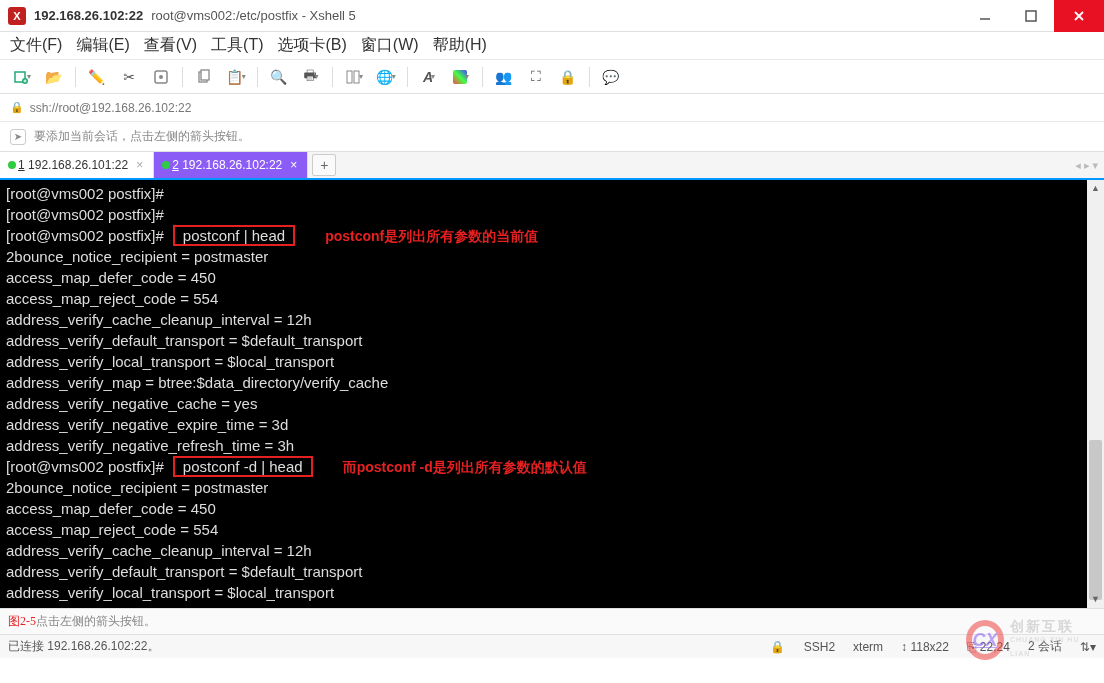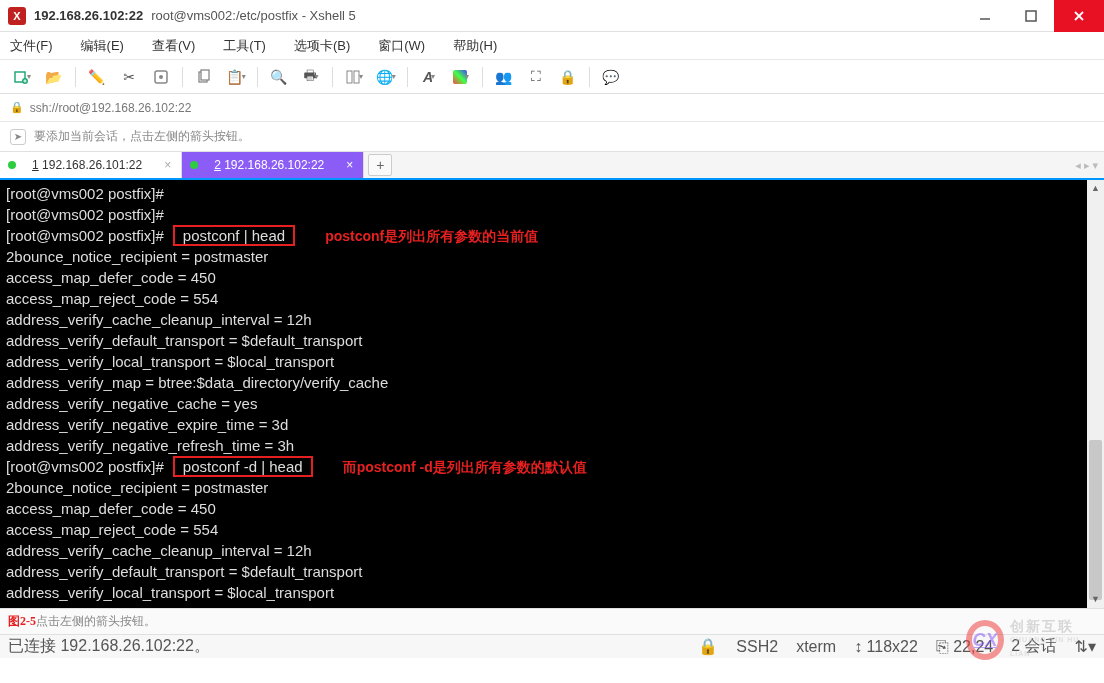--- a/index.html
+++ b/index.html
@@ -6,58 +6,58 @@
 body { width: 1104px; height: 683px; background: #fff; overflow: hidden; position: relative; }
 
 .titlebar { height: 32px; display: flex; align-items: center; padding: 0 0 0 8px; border-bottom: 1px solid #e0e0e0; }
 .titlebar .logo { width: 18px; height: 18px; background: #c02020; border-radius: 3px; margin-right: 8px; display: inline-flex; align-items: center; justify-content: center; color: #fff; font-size: 11px; font-weight: bold; }
 .titlebar .title1 { font-weight: bold; font-size: 13px; color: #333; }
 .titlebar .title2 { font-size: 13px; color: #555; margin-left: 8px; }
 .titlebar .spacer { flex: 1; }
 .titlebar .winbtn { width: 46px; height: 32px; display: flex; align-items: center; justify-content: center; color: #555; font-size: 12px; }
 .titlebar .winbtn.close { background: #e81123; color: #fff; width: 50px; }
 
-.menubar { height: 28px; display: flex; align-items: center; padding: 0 10px; gap: 28px; font-size: 13px; color: #333; border-bottom: 1px solid #e8e8e8; }
+.menubar { height: 28px; display: flex; align-items: center; padding: 0 10px; gap: 14px; font-size: 16px; color: #333; border-bottom: 1px solid #e8e8e8; }
 .menubar span { cursor: default; }
 
 .toolbar { height: 34px; display: flex; align-items: center; padding: 0 8px; gap: 4px; border-bottom: 1px solid #e0e0e0; }
 .toolbar .btn { display: flex; align-items: center; justify-content: center; min-width: 28px; height: 26px; color: #555; font-size: 14px; border-radius: 2px; }
 .toolbar .sep { width: 1px; height: 20px; background: #ddd; margin: 0 3px; }
 .toolbar .dd { font-size: 8px; color: #888; margin-left: -2px; }
 
 .addressbar { height: 28px; display: flex; align-items: center; padding: 0 10px; gap: 6px; border-bottom: 1px solid #e8e8e8; font-size: 12px; color: #777; }
 .addressbar .lock { font-size: 11px; }
 
 .hintbar { height: 30px; display: flex; align-items: center; padding: 0 10px; gap: 8px; font-size: 12px; color: #888; border-bottom: 1px solid #e0e0e0; }
 .hintbar .arrow { width: 16px; height: 16px; display: flex; align-items: center; justify-content: center; border: 1px solid #ccc; border-radius: 3px; font-size: 10px; color: #888; }
 
 .tabstrip { height: 28px; background: #f5f5f5; display: flex; align-items: stretch; border-bottom: 2px solid #0096ff; position: relative; }
-.tab { display: flex; align-items: center; padding: 0 10px 0 8px; gap: 16px; font-size: 12px; border-right: 1px solid #ddd; position: relative; cursor: default; }
+.tab { display: flex; align-items: center; padding: 0 10px 0 8px; gap: 2px; font-size: 12px; border-right: 1px solid #ddd; position: relative; cursor: default; }
 .tab .dot { width: 8px; height: 8px; border-radius: 50%; background: #2ecc40; }
 .tab.active { background: #8b5cf6; color: #fff; }
 .tab.active .close-x { color: #fff; }
 .tab .close-x { font-size: 12px; color: #aaa; margin-left: 6px; }
 .tab.inactive { background: #fff; color: #333; }
 .tab u { text-decoration: underline; }
 .tab-add { width: 24px; display: flex; align-items: center; justify-content: center; border: 1px solid #ccc; margin: 2px 0 2px 4px; border-radius: 2px; background: #fafafa; font-size: 14px; color: #666; }
 .tabstrip .navarrows { position: absolute; right: 6px; top: 0; bottom: 0; display: flex; align-items: center; gap: 4px; color: #bbb; font-size: 11px; }
 
 .terminal { background: #000; color: #ddd; font-family: "Consolas","Courier New",monospace; font-size: 15px; line-height: 19px; padding: 4px 6px; height: 428px; overflow: hidden; white-space: pre; position: relative; }
 .terminal .redbox { border: 2px solid #e62020; padding: 0 8px; }
 .terminal .note { color: #e62020; font-family: "Microsoft YaHei",sans-serif; font-weight: bold; font-size: 14px; margin-left: 30px; margin-top: 8px; }
 .terminal .scrollbar { position: absolute; top: 0; right: 0; width: 17px; height: 100%; background: #f0f0f0; }
 .terminal .scrollbar .thumb { position: absolute; left: 2px; right: 2px; top: 260px; height: 160px; background: #c8c8c8; border-radius: 2px; }
 .terminal .scrollbar .arrow { position: absolute; left: 0; right: 0; height: 17px; display: flex; align-items: center; justify-content: center; color: #666; font-size: 9px; }
 .terminal .scrollbar .arrow.up { top: 0; }
 .terminal .scrollbar .arrow.down { bottom: 0; }
 
 .footer1 { height: 26px; display: flex; align-items: center; padding: 0 8px; font-size: 12px; color: #888; border-top: 1px solid #e0e0e0; background: #fafafa; }
-.footer1 .fig { color: #e62020; font-weight: bold; font-family: SimSun,serif; }
-
-.statusbar { height: 24px; display: flex; align-items: center; padding: 0 8px; font-size: 16px; color: #555; border-top: 1px solid #e0e0e0; background: #f7f7f7; gap: 18px; }
+.footer1 .fig { color: #e62020; font-weight: normal; font-family: SimSun,serif; }
+
+.statusbar { height: 24px; display: flex; align-items: center; padding: 0 8px; font-size: 12px; color: #555; border-top: 1px solid #e0e0e0; background: #f7f7f7; gap: 18px; }
 .statusbar .spacer { flex: 1; }
 
 .watermark { position: absolute; right: 8px; bottom: 20px; width: 130px; height: 46px; opacity: 0.55; display: flex; align-items: center; gap: 6px; color: #999; pointer-events: none; }
 .watermark .circ { width: 40px; height: 40px; border: 6px solid #ef4444; border-radius: 50%; display: flex; align-items: center; justify-content: center; font-weight: bold; font-size: 18px; color: #8b5cf6; font-style: italic; text-decoration: underline; }
 .watermark .txt { font-size: 14px; font-weight: bold; color: #bbb; letter-spacing: 2px; line-height: 14px; }
 .watermark .txt small { display:block; font-size: 7px; letter-spacing: 1px; color:#ccc; }
 
 svg.icon { width: 16px; height: 16px; }
 </style>
 </head>

